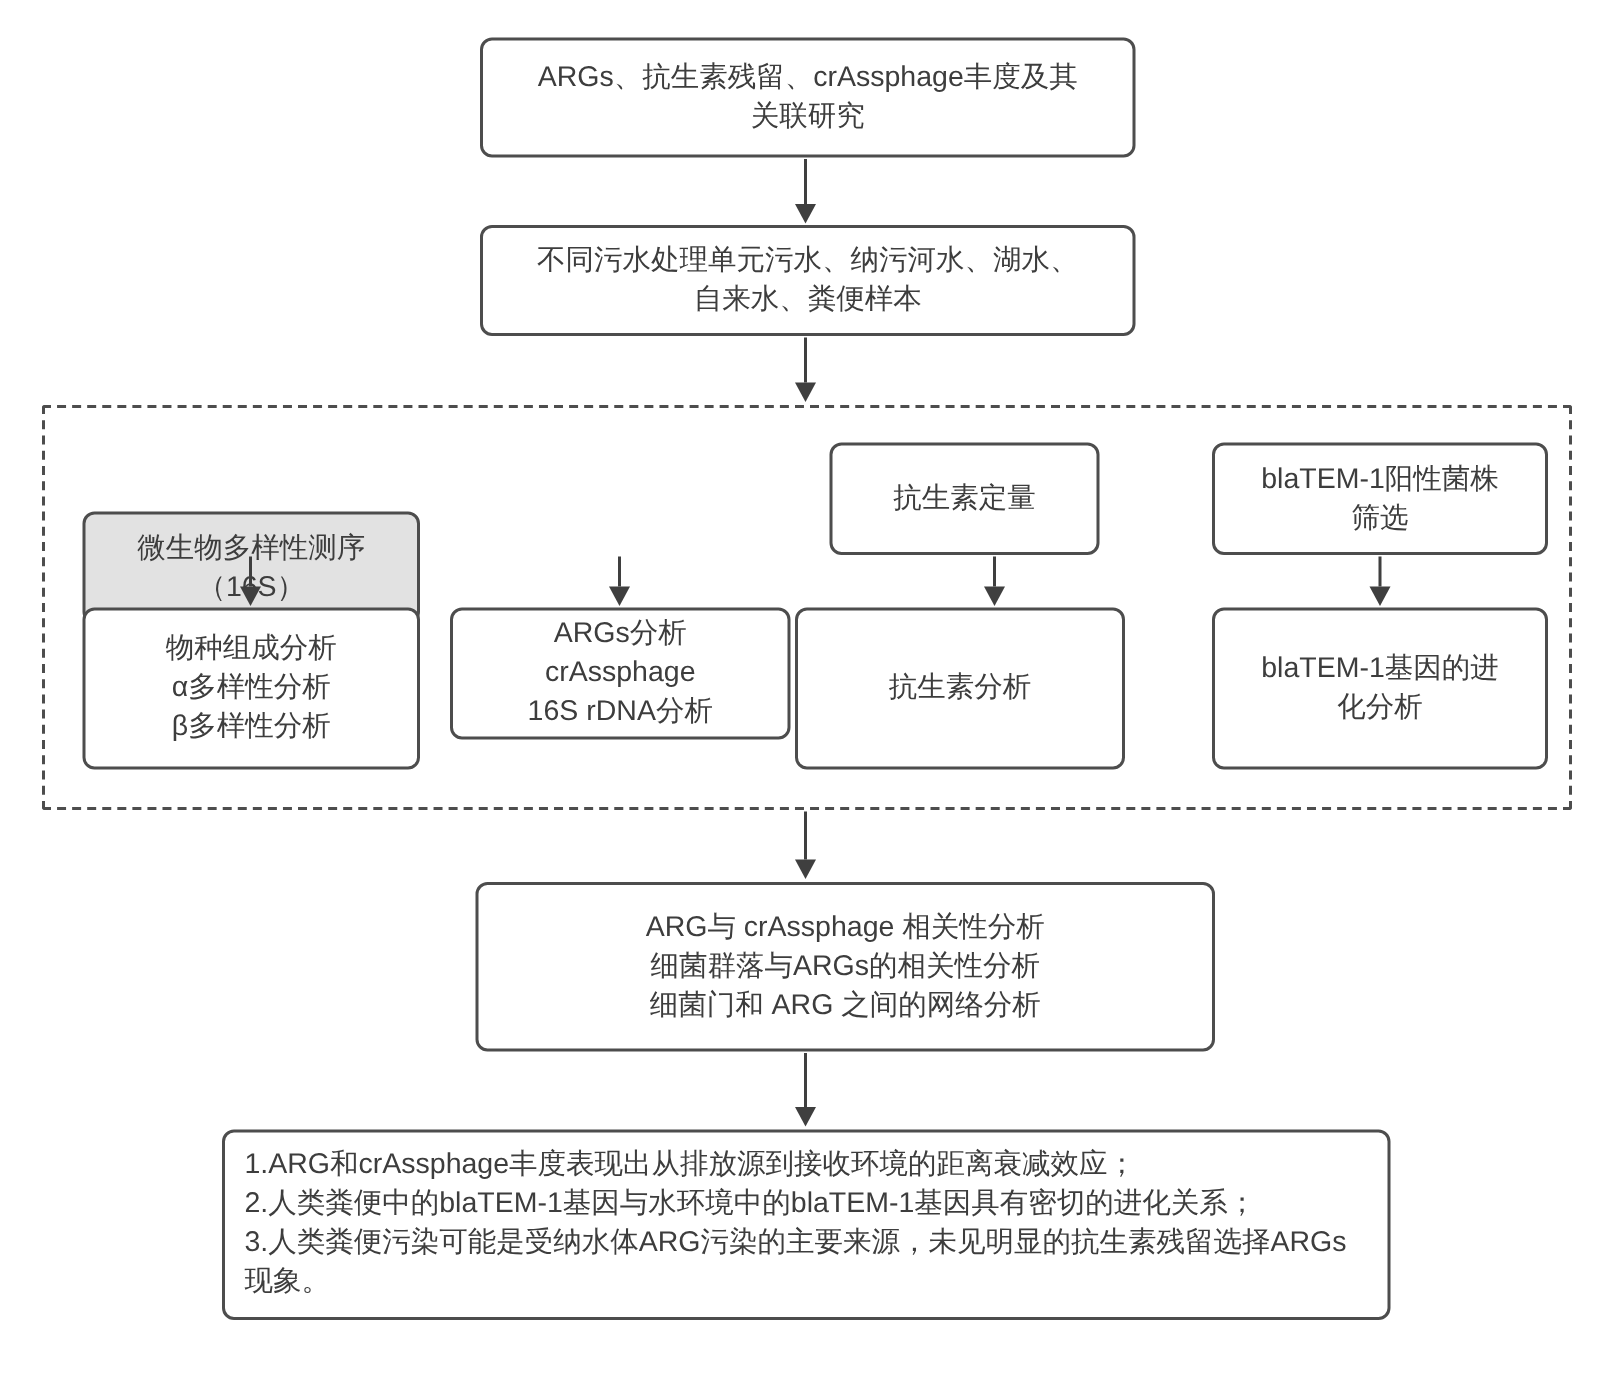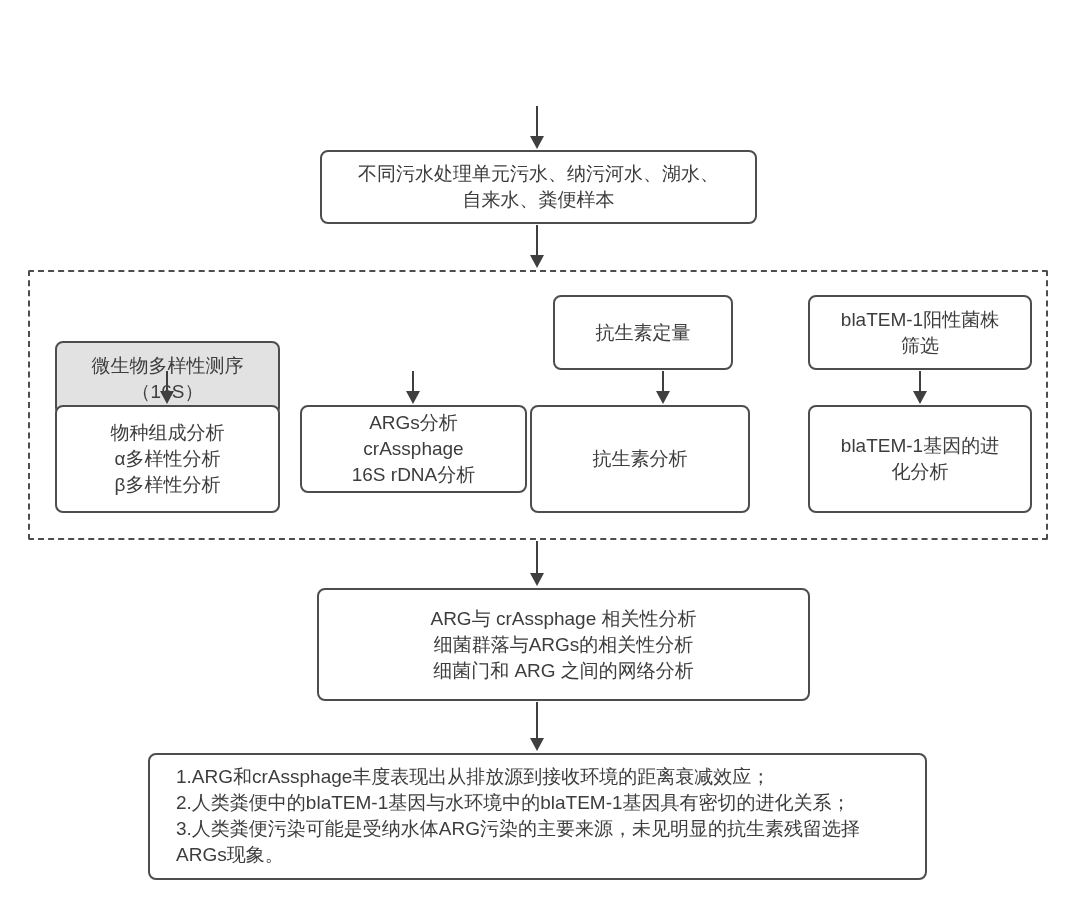--- a/index.html
+++ b/index.html
@@ -28,21 +28,21 @@
     line-height: 26px;
     color: #3d3d3d;
     white-space: pre-line;
     padding: 2px 6px;
   }
   .box.gray { background: #e2e2e2; }
   .box.left-align {
     text-align: left;
     align-items: flex-start;
     justify-content: flex-start;
-    padding: 9px 26px;
+    padding: 9px 13px;
     line-height: 26px;
   }
   .dashed-region {
     position: absolute;
     border: 2px dashed #4d4d4d;
     border-radius: 2px;
     background: transparent;
   }
   .arrow {
     position: absolute;
@@ -60,20 +60,22 @@
     border-left: 7px solid transparent;
     border-right: 7px solid transparent;
     border-top: 13px solid #3f3f3f;
   }
 </style>
 </head>
 <body>
 
 <div class="canvas">
 
+  <div class="box" style="left:320px; top:25px; width:437px; height:80px;">ARGs、抗生素残留、crAssphage丰度及其
+关联研究</div>
 
   <div class="arrow" style="left:536px; top:106px; height:30px;"></div>
 
   <div class="box" style="left:320px; top:150px; width:437px; height:74px;">不同污水处理单元污水、纳污河水、湖水、
 自来水、粪便样本</div>
 
   <div class="arrow" style="left:536px; top:225px; height:30px;"></div>
 
   <div class="dashed-region" style="left:28px; top:270px; width:1020px; height:270px;"></div>
 

